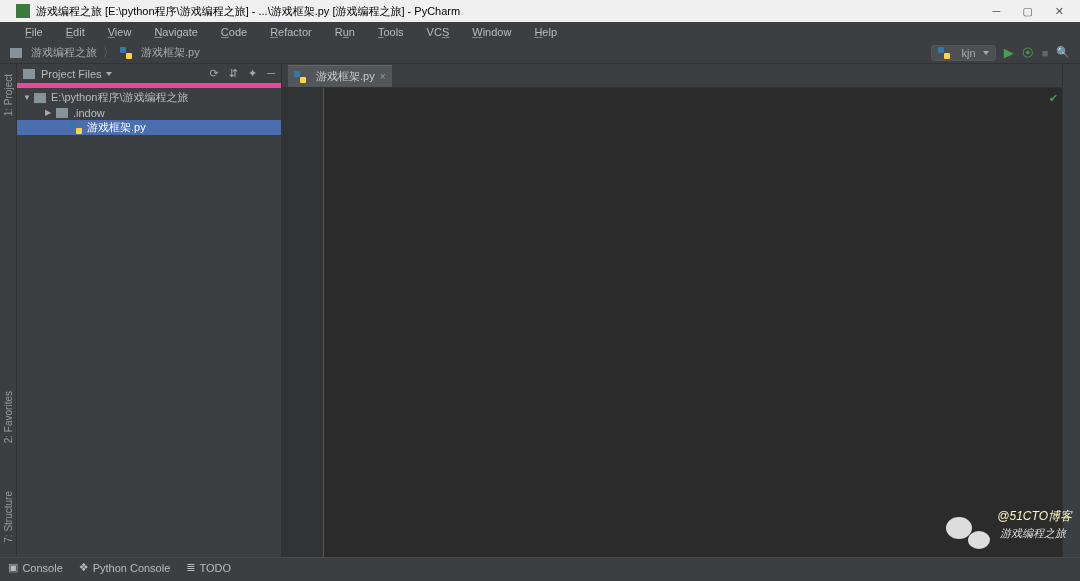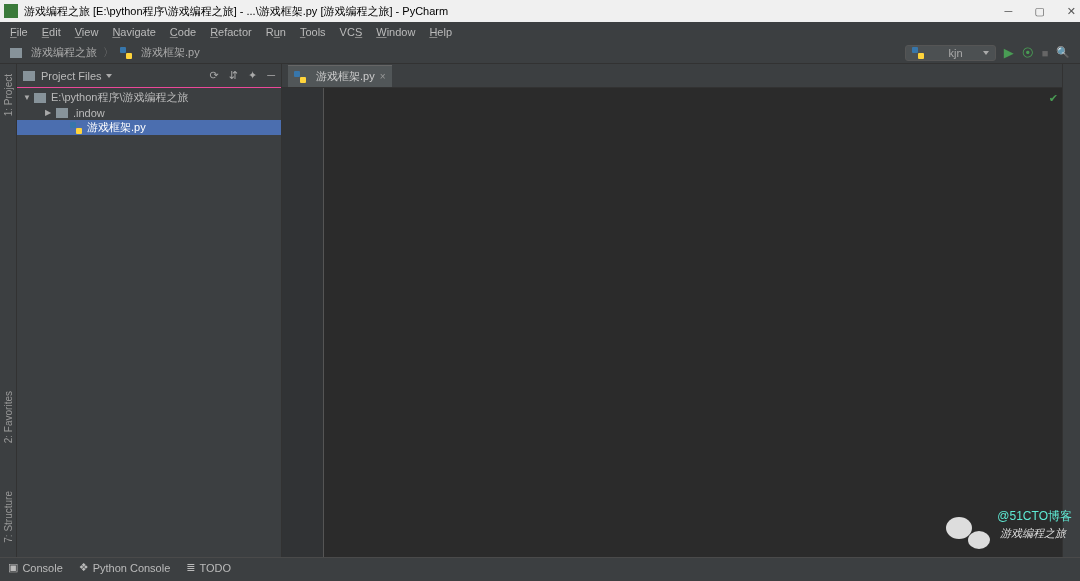--- a/index.html
+++ b/index.html
@@ -1,37 +1,37 @@
 <!DOCTYPE html>
 <html><head>
 <meta charset="utf-8">
 <style>
 * { margin:0; padding:0; box-sizing:border-box; font-family:"Segoe UI",Arial,sans-serif; font-size:11px; }
 body { width:1080px; height:581px; background:#3c3f41; color:#bbbbbb; overflow:hidden; position:relative; }
-.titlebar { height:22px; background:#f0f0f0; color:#000; display:flex; align-items:center; padding:0 4px; }
+.titlebar { height:22px; background:#f0f0f0; color:#000; display:flex; align-items:center; padding:0 16px; }
 .titlebar .icon { width:14px; height:14px; background:#3a7a3a; margin-right:6px; }
 .titlebar .title { flex:1; font-size:11px; }
 .titlebar .wbtns { display:flex; gap:22px; color:#555; }
 .titlebar .wbtns span { cursor:pointer; }
-.menubar { height:20px; background:#3c3f41; display:flex; align-items:center; padding:0 4px; gap:2px; }
+.menubar { height:20px; background:#3c3f41; display:flex; align-items:center; padding:0 19px; gap:11px; }
 .menubar span { padding:2px 6px; color:#bbb; cursor:pointer; }
 .menubar span u { text-decoration:underline; text-decoration-color:#888; }
 .navbar { height:22px; background:#3c3f41; border-bottom:1px solid #323232; display:flex; align-items:center; padding:0 10px; }
 .crumb { display:flex; align-items:center; gap:4px; color:#aaa; }
 .crumb .sep { color:#777; margin:0 2px; }
 .nav-right { margin-left:auto; display:flex; align-items:center; gap:8px; }
-.run-config { background:#4c5052; border:1px solid #555; border-radius:3px; padding:1px 6px; display:flex; align-items:center; gap:20px; color:#aaa; }
+.run-config { background:#4c5052; border:1px solid #555; border-radius:3px; padding:1px 6px; display:flex; align-items:center; gap:7px; color:#aaa; }
 .tri-down { width:0; height:0; border-left:3px solid transparent; border-right:3px solid transparent; border-top:4px solid #aaa; }
 .play { color:#499c54; font-size:13px; }
 .bug { color:#499c54; font-size:12px; }
 .main { display:flex; height:493px; }
 .gutter-left { width:17px; background:#3c3f41; border-right:1px solid #323232; display:flex; flex-direction:column; align-items:center; padding-top:6px; color:#999; }
 .gutter-left .vlabel { writing-mode:vertical-rl; transform:rotate(180deg); font-size:10px; padding:4px 0; cursor:pointer; display:flex; align-items:center; gap:4px; }
 .project-panel { width:265px; background:#3b3f41; border-right:1px solid #323232; display:flex; flex-direction:column; }
-.panel-hdr { height:24px; background:#3c3f41; display:flex; align-items:center; padding:0 6px; border-bottom:1px solid #ec4899; }
+.panel-hdr { height:24px; background:#3c3f41; display:flex; align-items:center; padding:0 6px; border-bottom:5px solid #ec4899; }
 .panel-hdr .folder-icon { display:inline-block; width:12px; height:10px; background:#87939a; margin-right:6px; }
 .panel-hdr .tools { margin-left:auto; display:flex; gap:10px; color:#aaa; }
 .panel-hdr .tools span{cursor:pointer;}
 .tree { flex:1; background:#3c3f41; padding-top:2px; }
 .tree-row { display:flex; align-items:center; height:15px; padding-left:6px; cursor:pointer; }
 .tree-row.l1 { padding-left:6px; }
 .tree-row.l2 { padding-left:28px; }
 .tree-row.l3 { padding-left:42px; }
 .tree-row.sel { background:#4b6eaf; color:#fff; }
 .expander { display:inline-block; width:8px; font-size:8px; color:#aaa; margin-right:3px; }
@@ -49,21 +49,21 @@
 .right-strip { width:18px; background:#3c3f41; border-left:1px solid #323232; }
 .bottom-tools { height:20px; background:#3c3f41; border-top:1px solid #4a4a4a; display:flex; align-items:center; padding:0 8px; gap:16px; color:#bbb; }
 .bottom-tools span { cursor:pointer; display:flex; align-items:center; gap:4px; }
 .statusbar { height:20px; background:#3c3f41; color:#999; display:flex; align-items:center; padding:0 6px; font-size:10px; }
 .statusbar .msg { display:flex; gap:6px; align-items:center; }
 .statusbar .right { margin-left:auto; display:flex; gap:16px; }
 .watermark { position:absolute; right:14px; bottom:30px; display:flex; align-items:center; gap:10px; color:#ddd; font-size:22px; font-style:italic; font-weight:500; pointer-events:none; z-index:10;}
 .wechat-logo { width:44px; height:36px; border-radius:50%; position:relative; }
 .wechat-logo::before { content:""; position:absolute; left:0; top:2px; width:26px; height:22px; background:#ddd; border-radius:50%; }
 .wechat-logo::after { content:""; position:absolute; right:0; bottom:2px; width:22px; height:18px; background:#ddd; border-radius:50%; }
-.bk{position:absolute;right:8px;bottom:56px;color:#5eead4;font-size:12px;pointer-events:none;z-index:9;}
+.bk{position:absolute;right:8px;bottom:56px;color:#fef9c3;font-size:12px;pointer-events:none;z-index:9;font-style:italic;}
 </style>
 </head>
 <body>
 
 <div class="titlebar">
   <span class="icon"></span>
   <span class="title">游戏编程之旅 [E:\python程序\游戏编程之旅] - ...\游戏框架.py [游戏编程之旅] - PyCharm</span>
   <div class="wbtns">
     <span>─</span>
     <span>▢</span>

